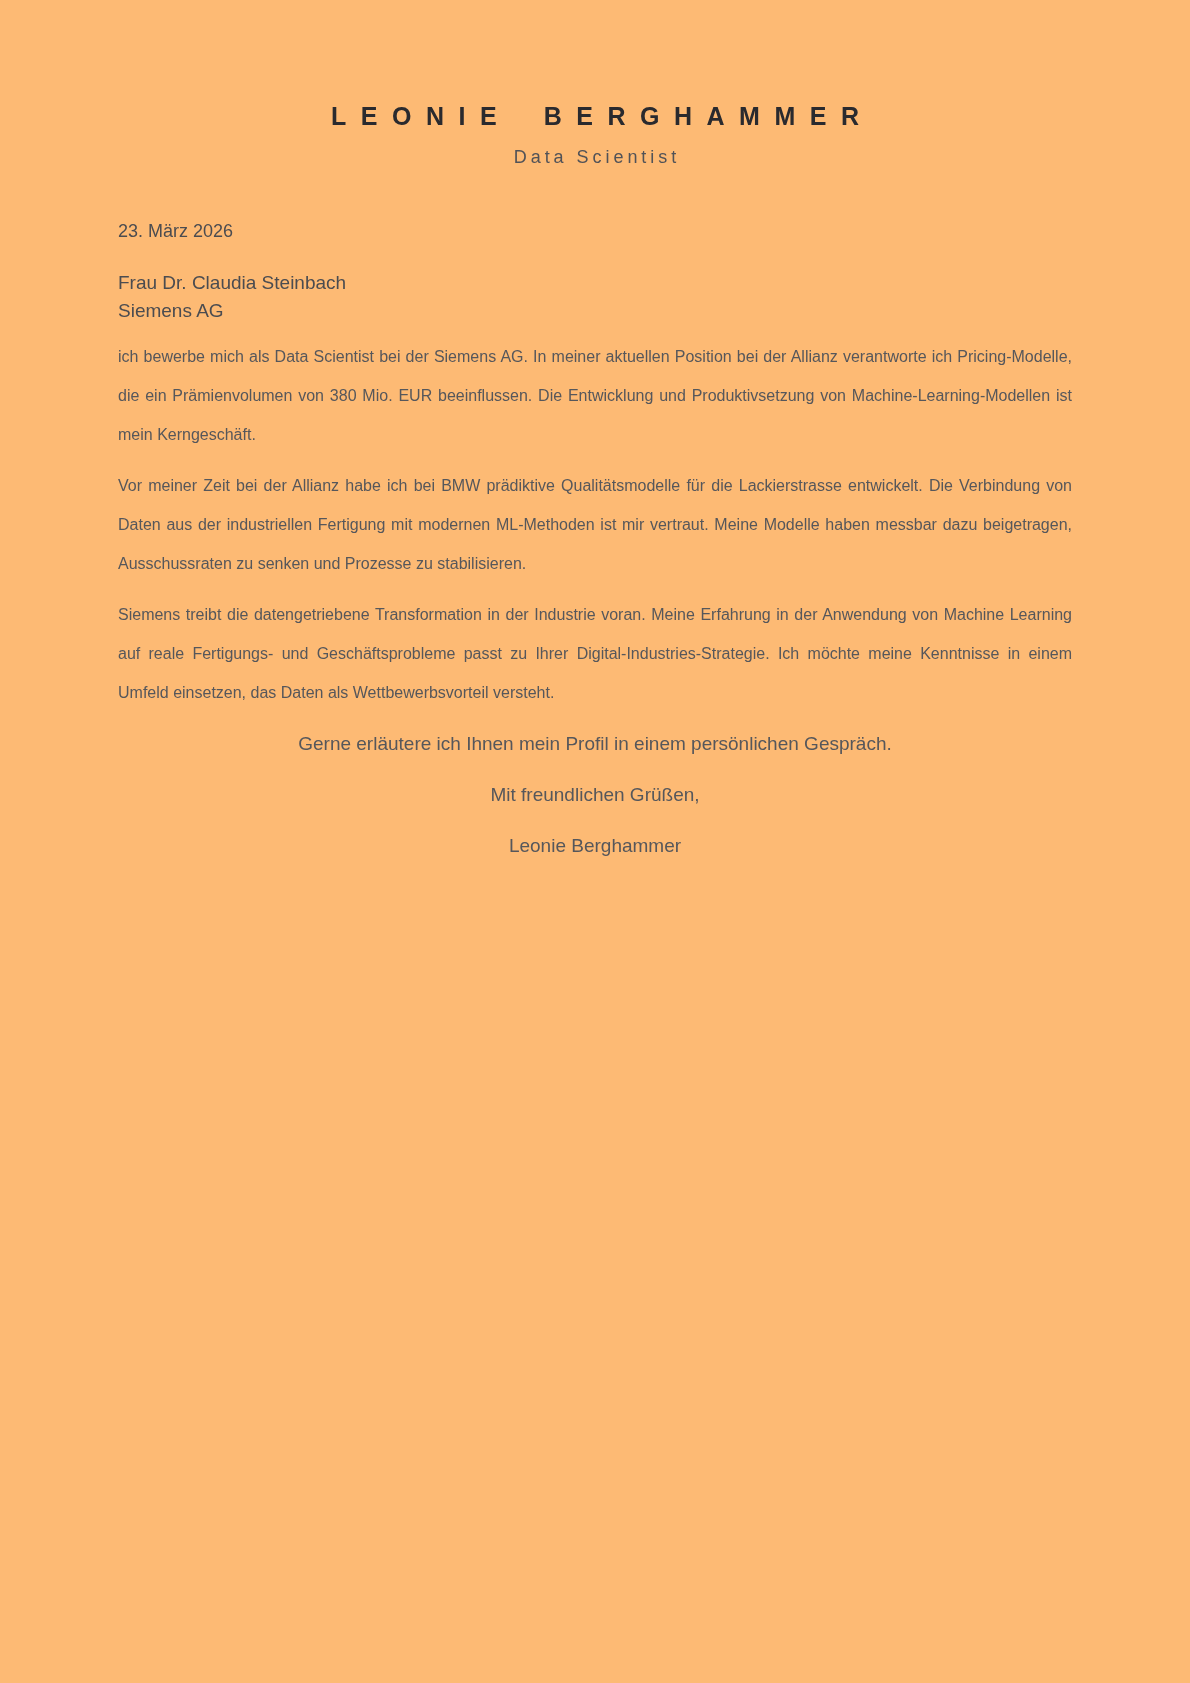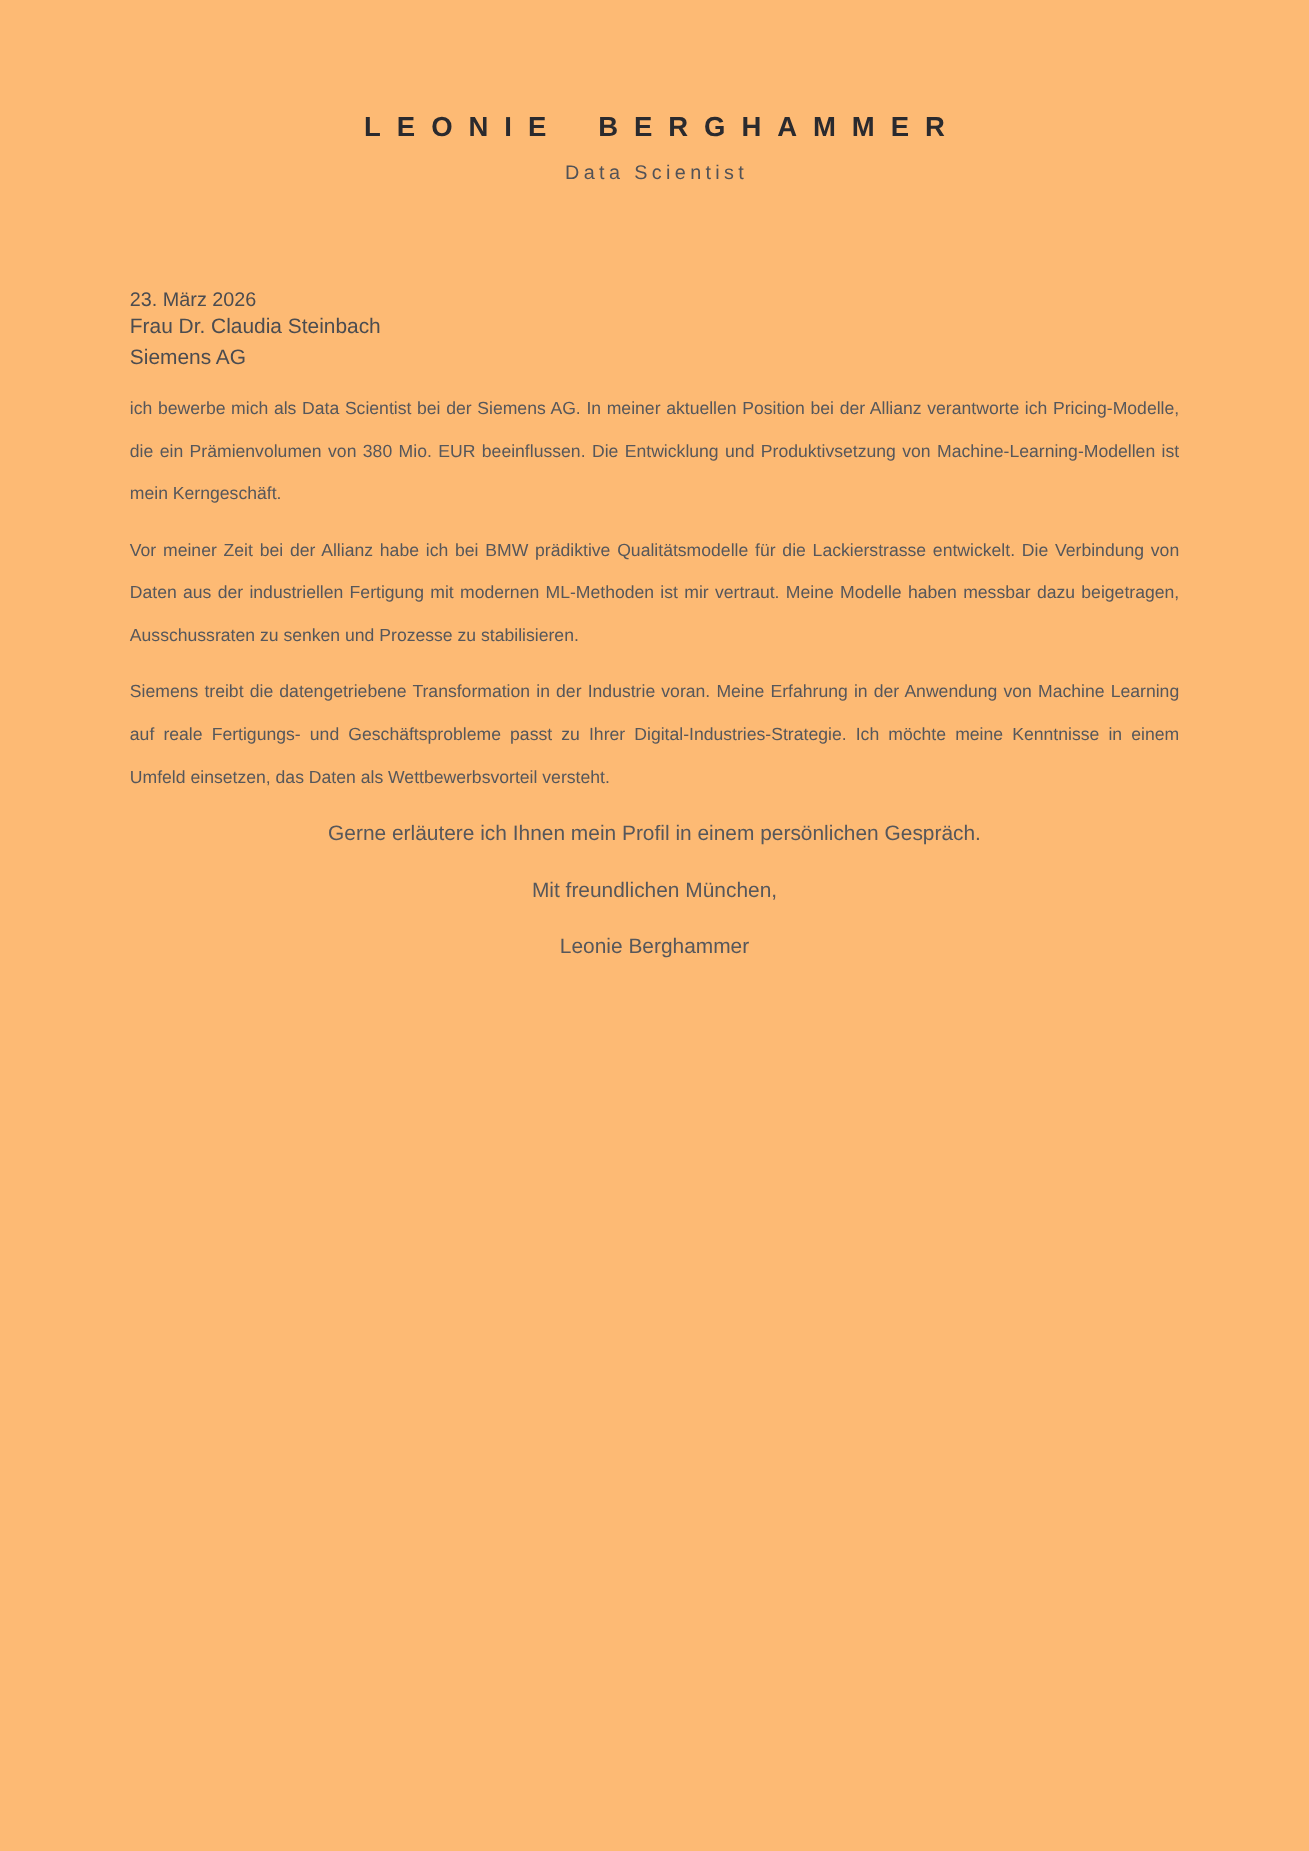--- a/index.html
+++ b/index.html
@@ -48,26 +48,27 @@
     letter-spacing: 0.03em;
     color: #4e4f54;
   }
 
   
   .letter-main {
     padding: 0 118px;
     color: #56575b;
   }
   .letter-date {
-    margin-top: 92px;
+    margin-top: 51px;
     font-size: 18px;
     line-height: 24px;
     color: #4b4c50;
   }
   .recipient-block {
+    margin-top: 26px;
     font-size: 19px;
     line-height: 28px;
     color: #4b4c50;
   }
   .salutation {
     margin-top: 40px;
     font-size: 19.5px;
     line-height: 39px;
     color: #55565a;
   }
@@ -107,18 +108,18 @@
 
 
     <p class="body-para">ich bewerbe mich als Data Scientist bei der Siemens AG. In meiner aktuellen Position bei der Allianz verantworte ich Pricing-Modelle, die ein Prämienvolumen von 380 Mio. EUR beeinflussen. Die Entwicklung und Produktivsetzung von Machine-Learning-Modellen ist mein Kerngeschäft.</p>
 
     <p class="body-para">Vor meiner Zeit bei der Allianz habe ich bei BMW prädiktive Qualitätsmodelle für die Lackierstrasse entwickelt. Die Verbindung von Daten aus der industriellen Fertigung mit modernen ML-Methoden ist mir vertraut. Meine Modelle haben messbar dazu beigetragen, Ausschussraten zu senken und Prozesse zu stabilisieren.</p>
 
     <p class="body-para">Siemens treibt die datengetriebene Transformation in der Industrie voran. Meine Erfahrung in der Anwendung von Machine Learning auf reale Fertigungs- und Geschäftsprobleme passt zu Ihrer Digital-Industries-Strategie. Ich möchte meine Kenntnisse in einem Umfeld einsetzen, das Daten als Wettbewerbsvorteil versteht.</p>
 
     <p class="single-line">Gerne erläutere ich Ihnen mein Profil in einem persönlichen Gespräch.</p>
 
-    <p class="single-line">Mit freundlichen München,</p>
+    <p class="single-line">Mit freundlichen Grüßen,</p>
 
     <p class="single-line">Leonie Berghammer</p>
 
   </main>
 </div>
 
 </body></html>

